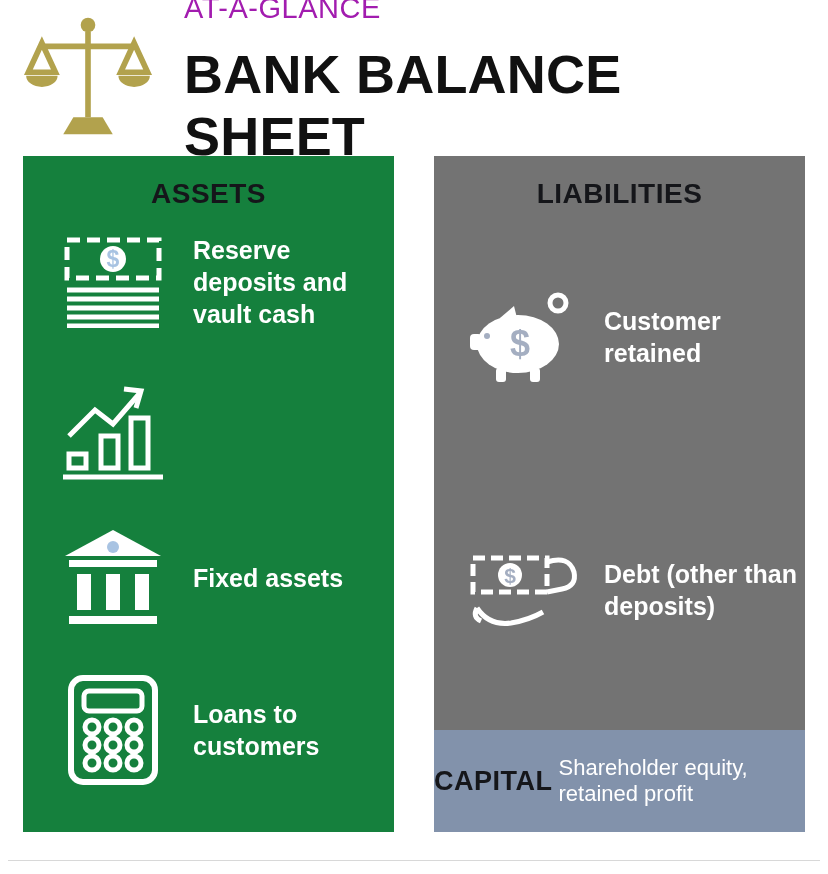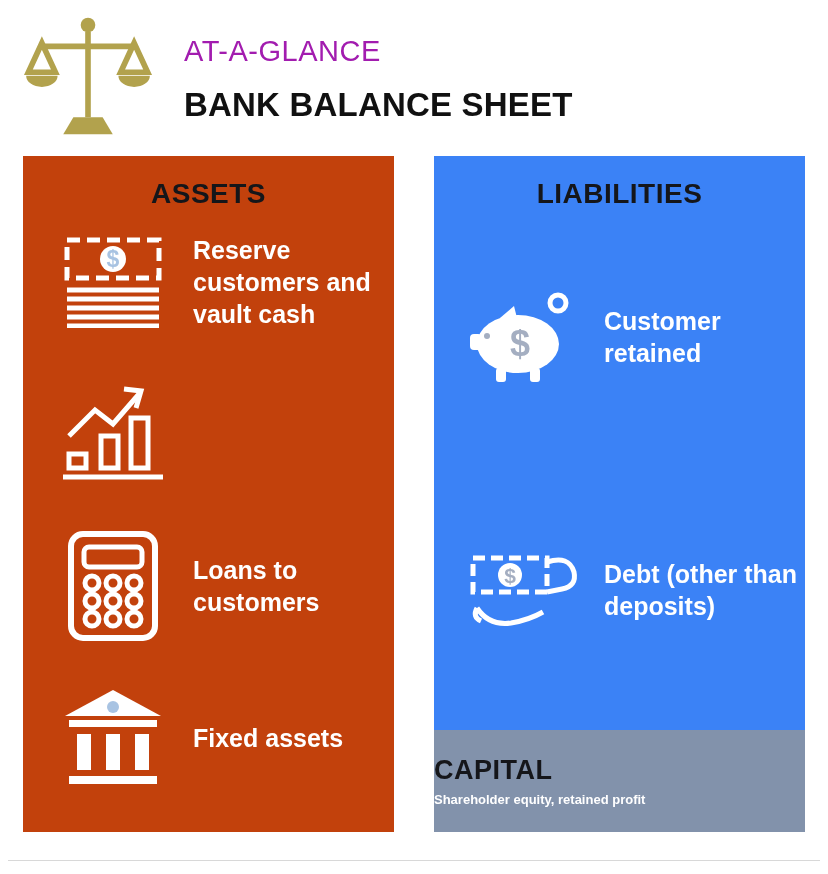--- a/index.html
+++ b/index.html
@@ -3,42 +3,42 @@
 <meta charset="utf-8">
 <style>
   * { box-sizing: border-box; margin: 0; padding: 0; }
   html, body { width: 828px; height: 874px; background: #ffffff; overflow: hidden; }
   body { font-family: "Liberation Sans", sans-serif; }
 
   .header { display: flex; align-items: center; padding: 10px 20px 0 22px; height: 148px; }
   .header .logo { flex: 0 0 auto; margin-top: 4px; }
   .header .titles { margin-left: 30px; }
   .eyebrow { font-size: 29px; font-weight: 500; color: #a21caf; letter-spacing: 0.5px; }
-  .main-title { font-size: 33px; font-weight: 800; color: #111; margin-top: 18px; letter-spacing: 0.2px; }
+  .main-title { font-size: 54px; font-weight: 800; color: #111; margin-top: 18px; letter-spacing: 0.2px; }
 
   .panels { display: flex; gap: 40px; padding: 0 23px; margin-top: 8px; }
   .panel { width: 371px; height: 676px; position: relative; }
-  .panel.assets { background: #c2410c; }
-  .panel.liabilities { background: #3b82f6; }
+  .panel.assets { background: #15803d; }
+  .panel.liabilities { background: #737373; }
 
   .panel-heading { text-align: center; padding-top: 22px; font-size: 28px; font-weight: 700; color: #15161a; letter-spacing: 0.5px; }
 
   .items { display: flex; flex-direction: column; justify-content: space-around; }
   .assets .items { height: 600px; }
   .liabilities .items { height: 506px; }
 
   .item { display: flex; align-items: center; padding-left: 30px; }
   .item .icon { width: 120px; display: flex; justify-content: center; flex: 0 0 120px; }
   .item .label { margin-left: 20px; width: 195px; color: #ffffff; font-size: 25px; font-weight: 700; line-height: 1.28; }
 
   .capital { position: absolute; left: 0; bottom: 0; width: 100%; height: 102px;
-             background: #8292ab; display: flex; flex-direction: column;
-             justify-content: center; gap: 6px; }
+             background: #8292ab; display: flex; flex-direction: row;
+             align-items: center; justify-content: center; gap: 6px; }
   .capital-heading { font-size: 27px; font-weight: 700; color: #15161a; letter-spacing: 0.5px; }
-  .capital-sub { font-size: 13px; font-weight: 700; color: #ffffff; }
+  .capital-sub { font-size: 22px; font-weight: 400; color: #ffffff; }
 
   .bottom-rule { border: none; border-top: 1px solid #d8d8d8; margin: 28px 8px 0 8px; }
 </style>
 </head>
 <body>
 
 <div class="header">
   <span class="logo">
     <svg width="132" height="126" viewBox="0 0 110 112" aria-hidden="true">
       <g fill="none" stroke="#b2a24d" stroke-width="5">
@@ -73,36 +73,53 @@
               <line x1="4" y1="54" x2="96" y2="54"></line>
               <line x1="4" y1="63" x2="96" y2="63"></line>
               <line x1="4" y1="72" x2="96" y2="72"></line>
               <line x1="4" y1="81" x2="96" y2="81"></line>
               <line x1="4" y1="90" x2="96" y2="90"></line>
             </g>
             <circle cx="50" cy="23" r="13" fill="#fff"></circle>
             <text x="50" y="31" text-anchor="middle" font-size="23" font-weight="bold" fill="#a8c3e2" font-family="Liberation Sans, sans-serif">$</text>
           </svg>
         </span>
-        <span class="label">Reserve customers and vault cash</span>
+        <span class="label">Reserve deposits and vault cash</span>
       </div>
 
       <div class="item">
         <span class="icon">
           <svg width="100" height="104" viewBox="0 0 100 104" aria-hidden="true">
             <g stroke="#fff" fill="none" stroke-width="5">
               <polyline points="6,58 32,32 50,46 76,16"></polyline>
               <polyline points="61,11 78,13 73,30"></polyline>
               <rect x="6" y="76" width="17" height="14"></rect>
               <rect x="38" y="58" width="17" height="32"></rect>
               <rect x="68" y="40" width="17" height="50"></rect>
               <line x1="0" y1="99" x2="100" y2="99"></line>
             </g>
           </svg>
         </span>
+      </div>
+
+      <div class="item">
+        <span class="icon">
+          <svg width="100" height="96" viewBox="0 0 100 96" aria-hidden="true">
+            <g fill="#fff">
+              <path d="M50 0 L98 26 H2 Z"></path>
+              <rect x="6" y="30" width="88" height="7"></rect>
+              <rect x="14" y="44" width="14" height="36"></rect>
+              <rect x="43" y="44" width="14" height="36"></rect>
+              <rect x="72" y="44" width="14" height="36"></rect>
+              <rect x="6" y="86" width="88" height="8"></rect>
+            </g>
+            <circle cx="50" cy="17" r="6" fill="#a8c3e2"></circle>
+          </svg>
+        </span>
+        <span class="label">Fixed assets</span>
       </div>
 
       <div class="item">
         <span class="icon">
           <svg width="92" height="112" viewBox="0 0 92 112" aria-hidden="true">
             <g stroke="#fff" fill="none">
               <rect x="4" y="4" width="84" height="104" rx="12" stroke-width="6"></rect>
               <rect x="17" y="17" width="58" height="20" rx="5" stroke-width="5"></rect>
               <circle cx="25" cy="53" r="7" stroke-width="5"></circle>
               <circle cx="46" cy="53" r="7" stroke-width="5"></circle>
@@ -110,37 +127,20 @@
               <circle cx="25" cy="71" r="7" stroke-width="5"></circle>
               <circle cx="46" cy="71" r="7" stroke-width="5"></circle>
               <circle cx="67" cy="71" r="7" stroke-width="5"></circle>
               <circle cx="25" cy="89" r="7" stroke-width="5"></circle>
               <circle cx="46" cy="89" r="7" stroke-width="5"></circle>
               <circle cx="67" cy="89" r="7" stroke-width="5"></circle>
             </g>
           </svg>
         </span>
         <span class="label">Loans to customers</span>
-      </div>
-
-      <div class="item">
-        <span class="icon">
-          <svg width="100" height="96" viewBox="0 0 100 96" aria-hidden="true">
-            <g fill="#fff">
-              <path d="M50 0 L98 26 H2 Z"></path>
-              <rect x="6" y="30" width="88" height="7"></rect>
-              <rect x="14" y="44" width="14" height="36"></rect>
-              <rect x="43" y="44" width="14" height="36"></rect>
-              <rect x="72" y="44" width="14" height="36"></rect>
-              <rect x="6" y="86" width="88" height="8"></rect>
-            </g>
-            <circle cx="50" cy="17" r="6" fill="#a8c3e2"></circle>
-          </svg>
-        </span>
-        <span class="label">Fixed assets</span>
       </div>
 
     </div>
   </div>
 
   <div class="panel liabilities">
     <div class="panel-heading">LIABILITIES</div>
     <div class="items">
 
       <div class="item">

